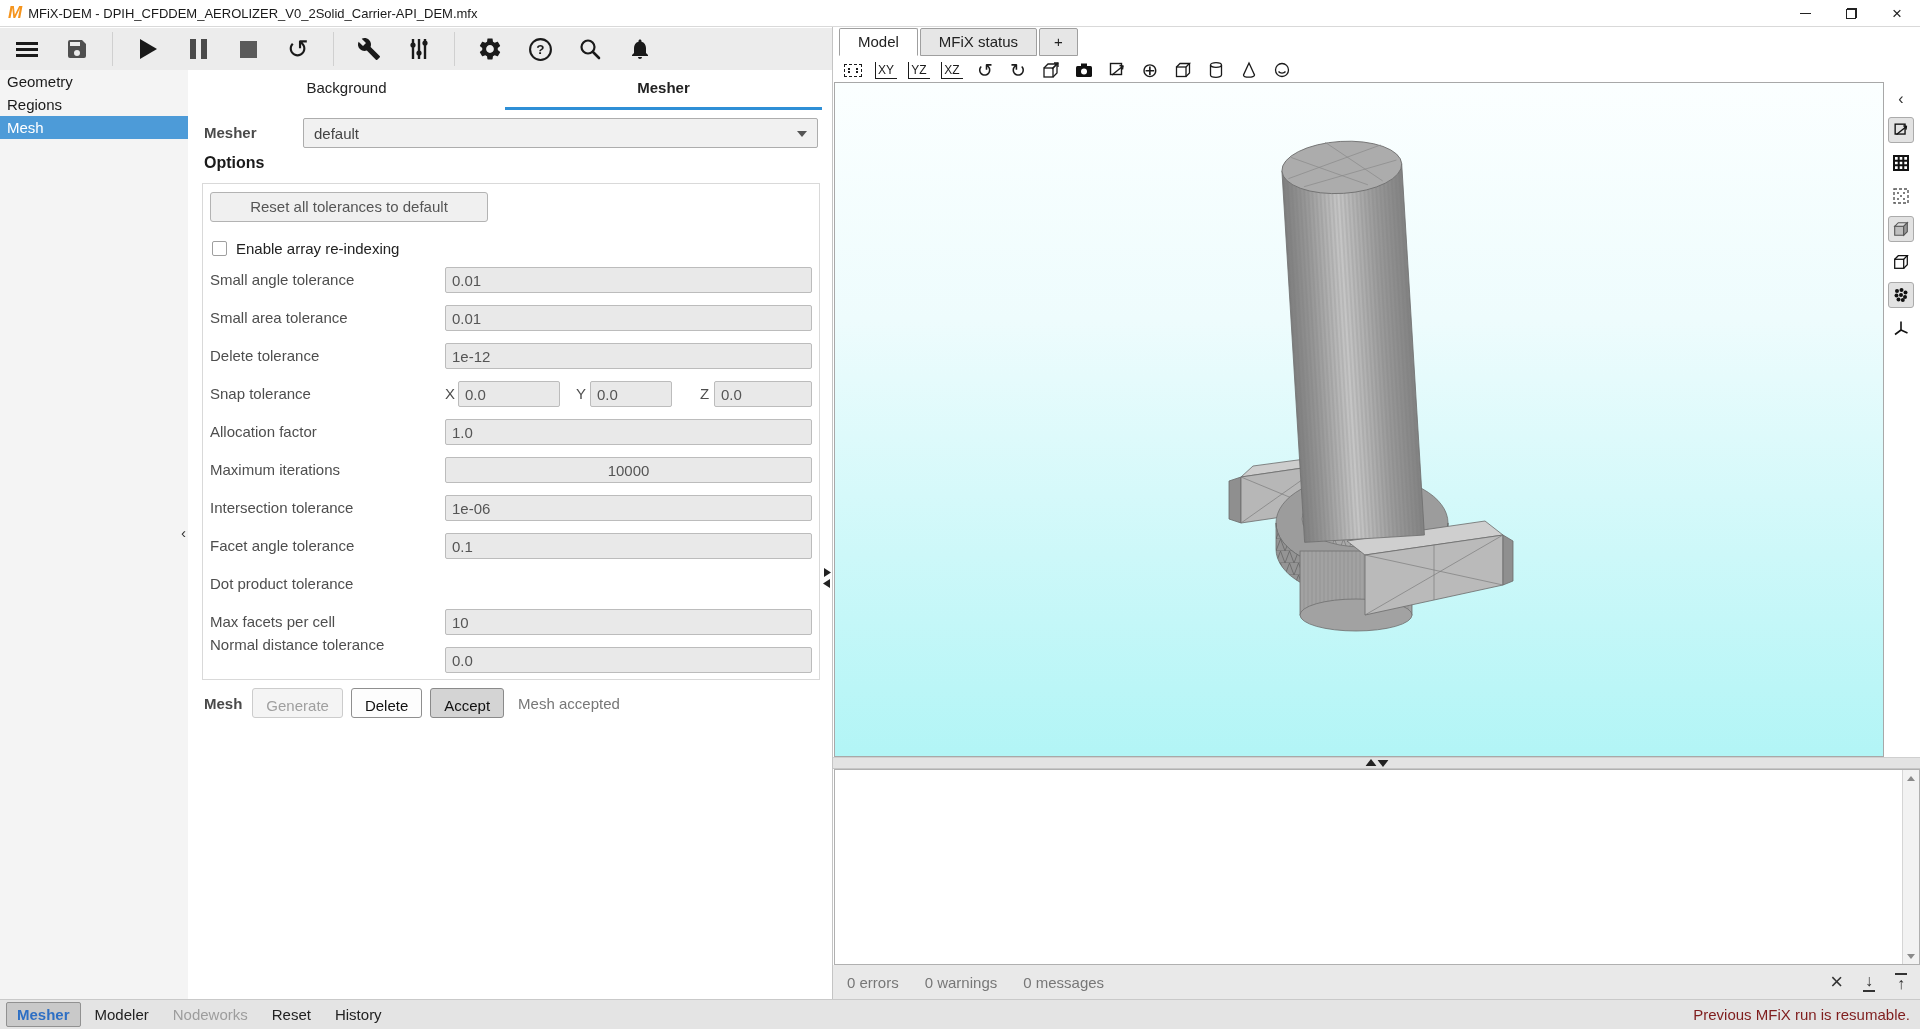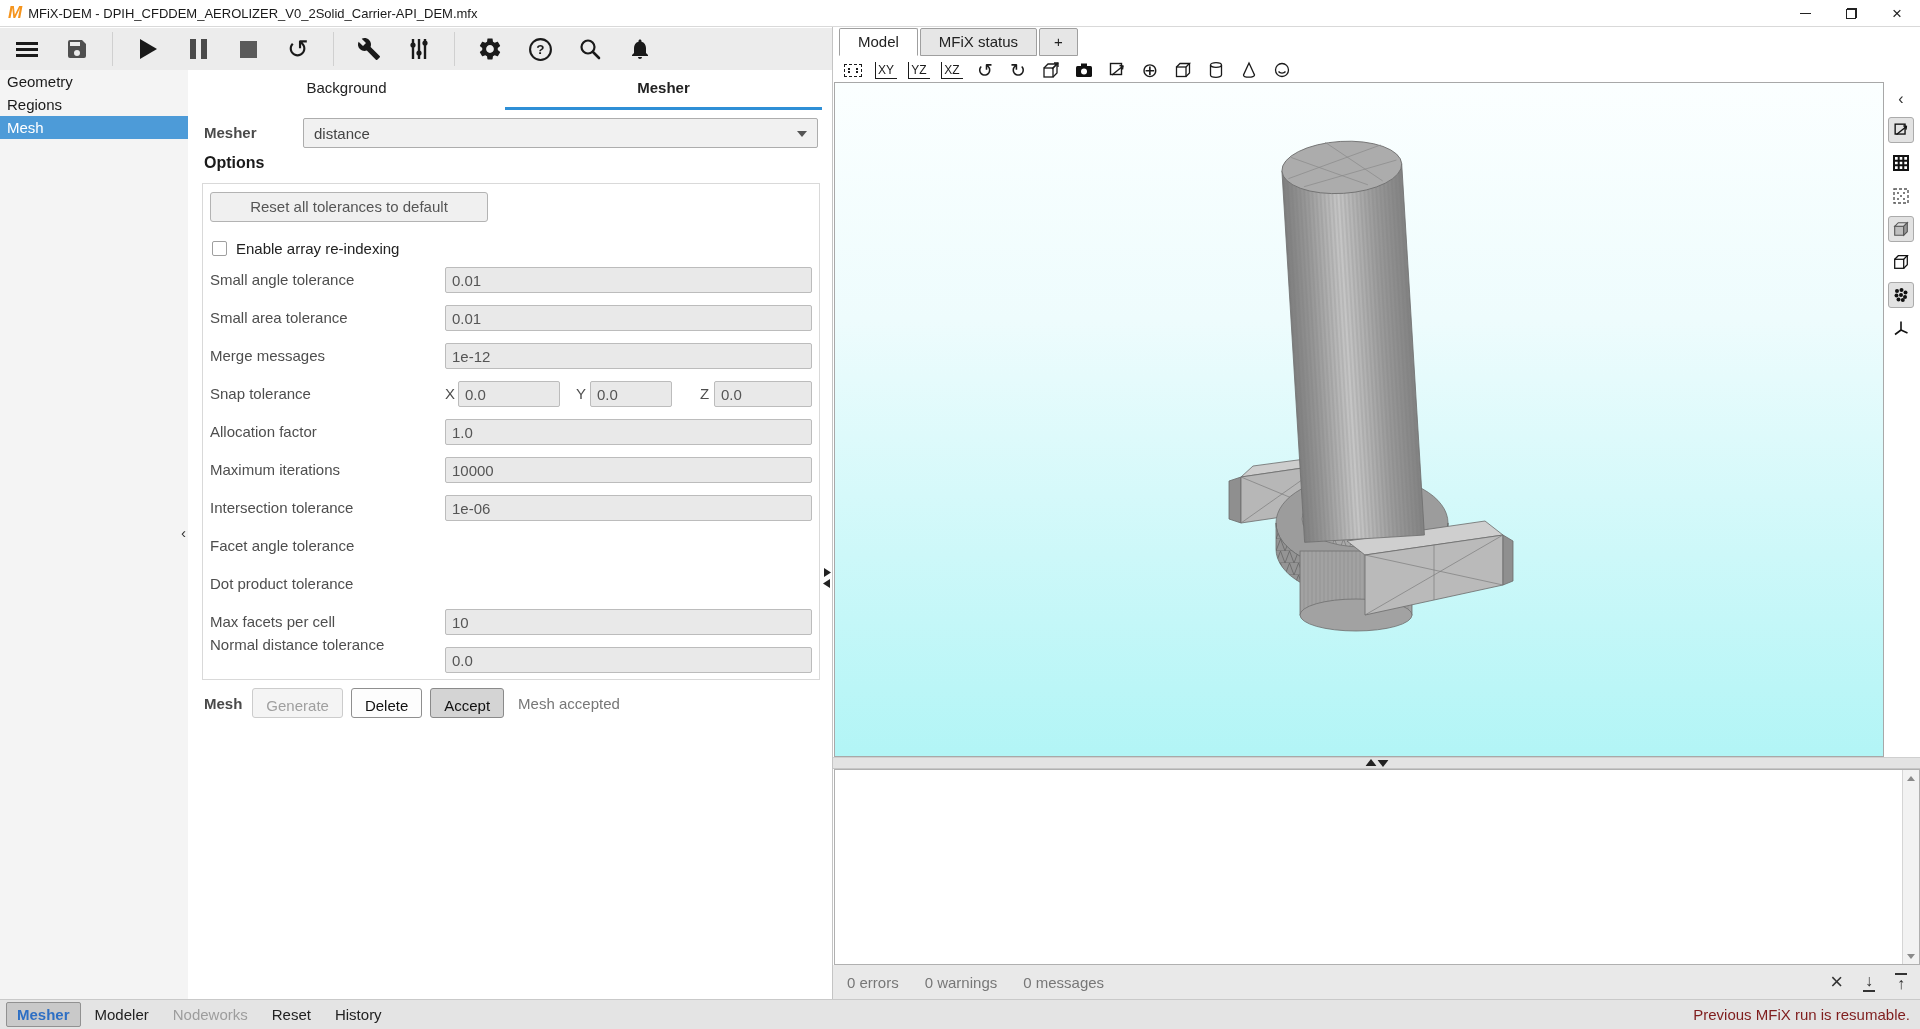--- a/index.html
+++ b/index.html
@@ -226,61 +226,62 @@
 <span class="nav-collapse">‹</span>
 
 <div id="form">
   <div class="form-tabs">
     <div class="form-tab">Background</div>
     <div class="form-tab active">Mesher</div>
   </div>
 
   <span class="mesher-label">Mesher</span>
   <div class="combo">
-    <span>distance</span>
+    <span>default</span>
     <i class="combo-arrow"></i>
   </div>
 
   <div class="options-title">Options</div>
   <div class="groupbox"></div>
 
   <button class="btn" id="reset-btn">Reset all tolerances to default</button>
 
   <div class="chk-row">
     <span class="chk-box"></span>
     <span class="chk-label">Enable array re-indexing</span>
   </div>
 
   <span class="row-label" style="top:197px">Small angle tolerance</span>
   <input class="row-input" style="top: 197px;" value="0.01">
 
   <span class="row-label" style="top:235px">Small area tolerance</span>
   <input class="row-input" style="top: 235px;" value="0.01">
 
-  <span class="row-label" style="top:273px">Merge messages</span>
+  <span class="row-label" style="top:273px">Delete tolerance</span>
   <input class="row-input" style="top: 273px;" value="1e-12">
 
   <span class="row-label" style="top:311px">Snap tolerance</span>
   <span class="axis-lab" style="left:257px;top:311px">X</span>
   <input class="row-input" style="left: 270px; top: 311px; width: 102px;" value="0.0">
   <span class="axis-lab" style="left:388px;top:311px">Y</span>
   <input class="row-input" style="left: 402px; top: 311px; width: 82px;" value="0.0">
   <span class="axis-lab" style="left:512px;top:311px">Z</span>
   <input class="row-input" style="left: 526px; top: 311px; width: 98px;" value="0.0">
 
   <span class="row-label" style="top:349px">Allocation factor</span>
   <input class="row-input" style="top: 349px;" value="1.0">
 
   <span class="row-label" style="top:387px">Maximum iterations</span>
-  <input class="row-input" style="top: 387px;" value="10000">
+  <input class="row-input" style="top: 387px; text-align: center;" value="10000">
 
   <span class="row-label" style="top:425px">Intersection tolerance</span>
   <input class="row-input" style="top: 425px;" value="1e-06">
 
   <span class="row-label" style="top:463px">Facet angle tolerance</span>
+  <input class="row-input" style="top: 463px;" value="0.1">
 
   <span class="row-label" style="top:501px">Dot product tolerance</span>
 
   <span class="row-label" style="top:539px">Max facets per cell</span>
   <input class="row-input" style="top: 539px;" value="10">
 
   <span class="row-label" style="top:562px">Normal distance tolerance</span>
   <input class="row-input" style="top: 577px;" value="0.0">
 
   <div class="mesh-row">

